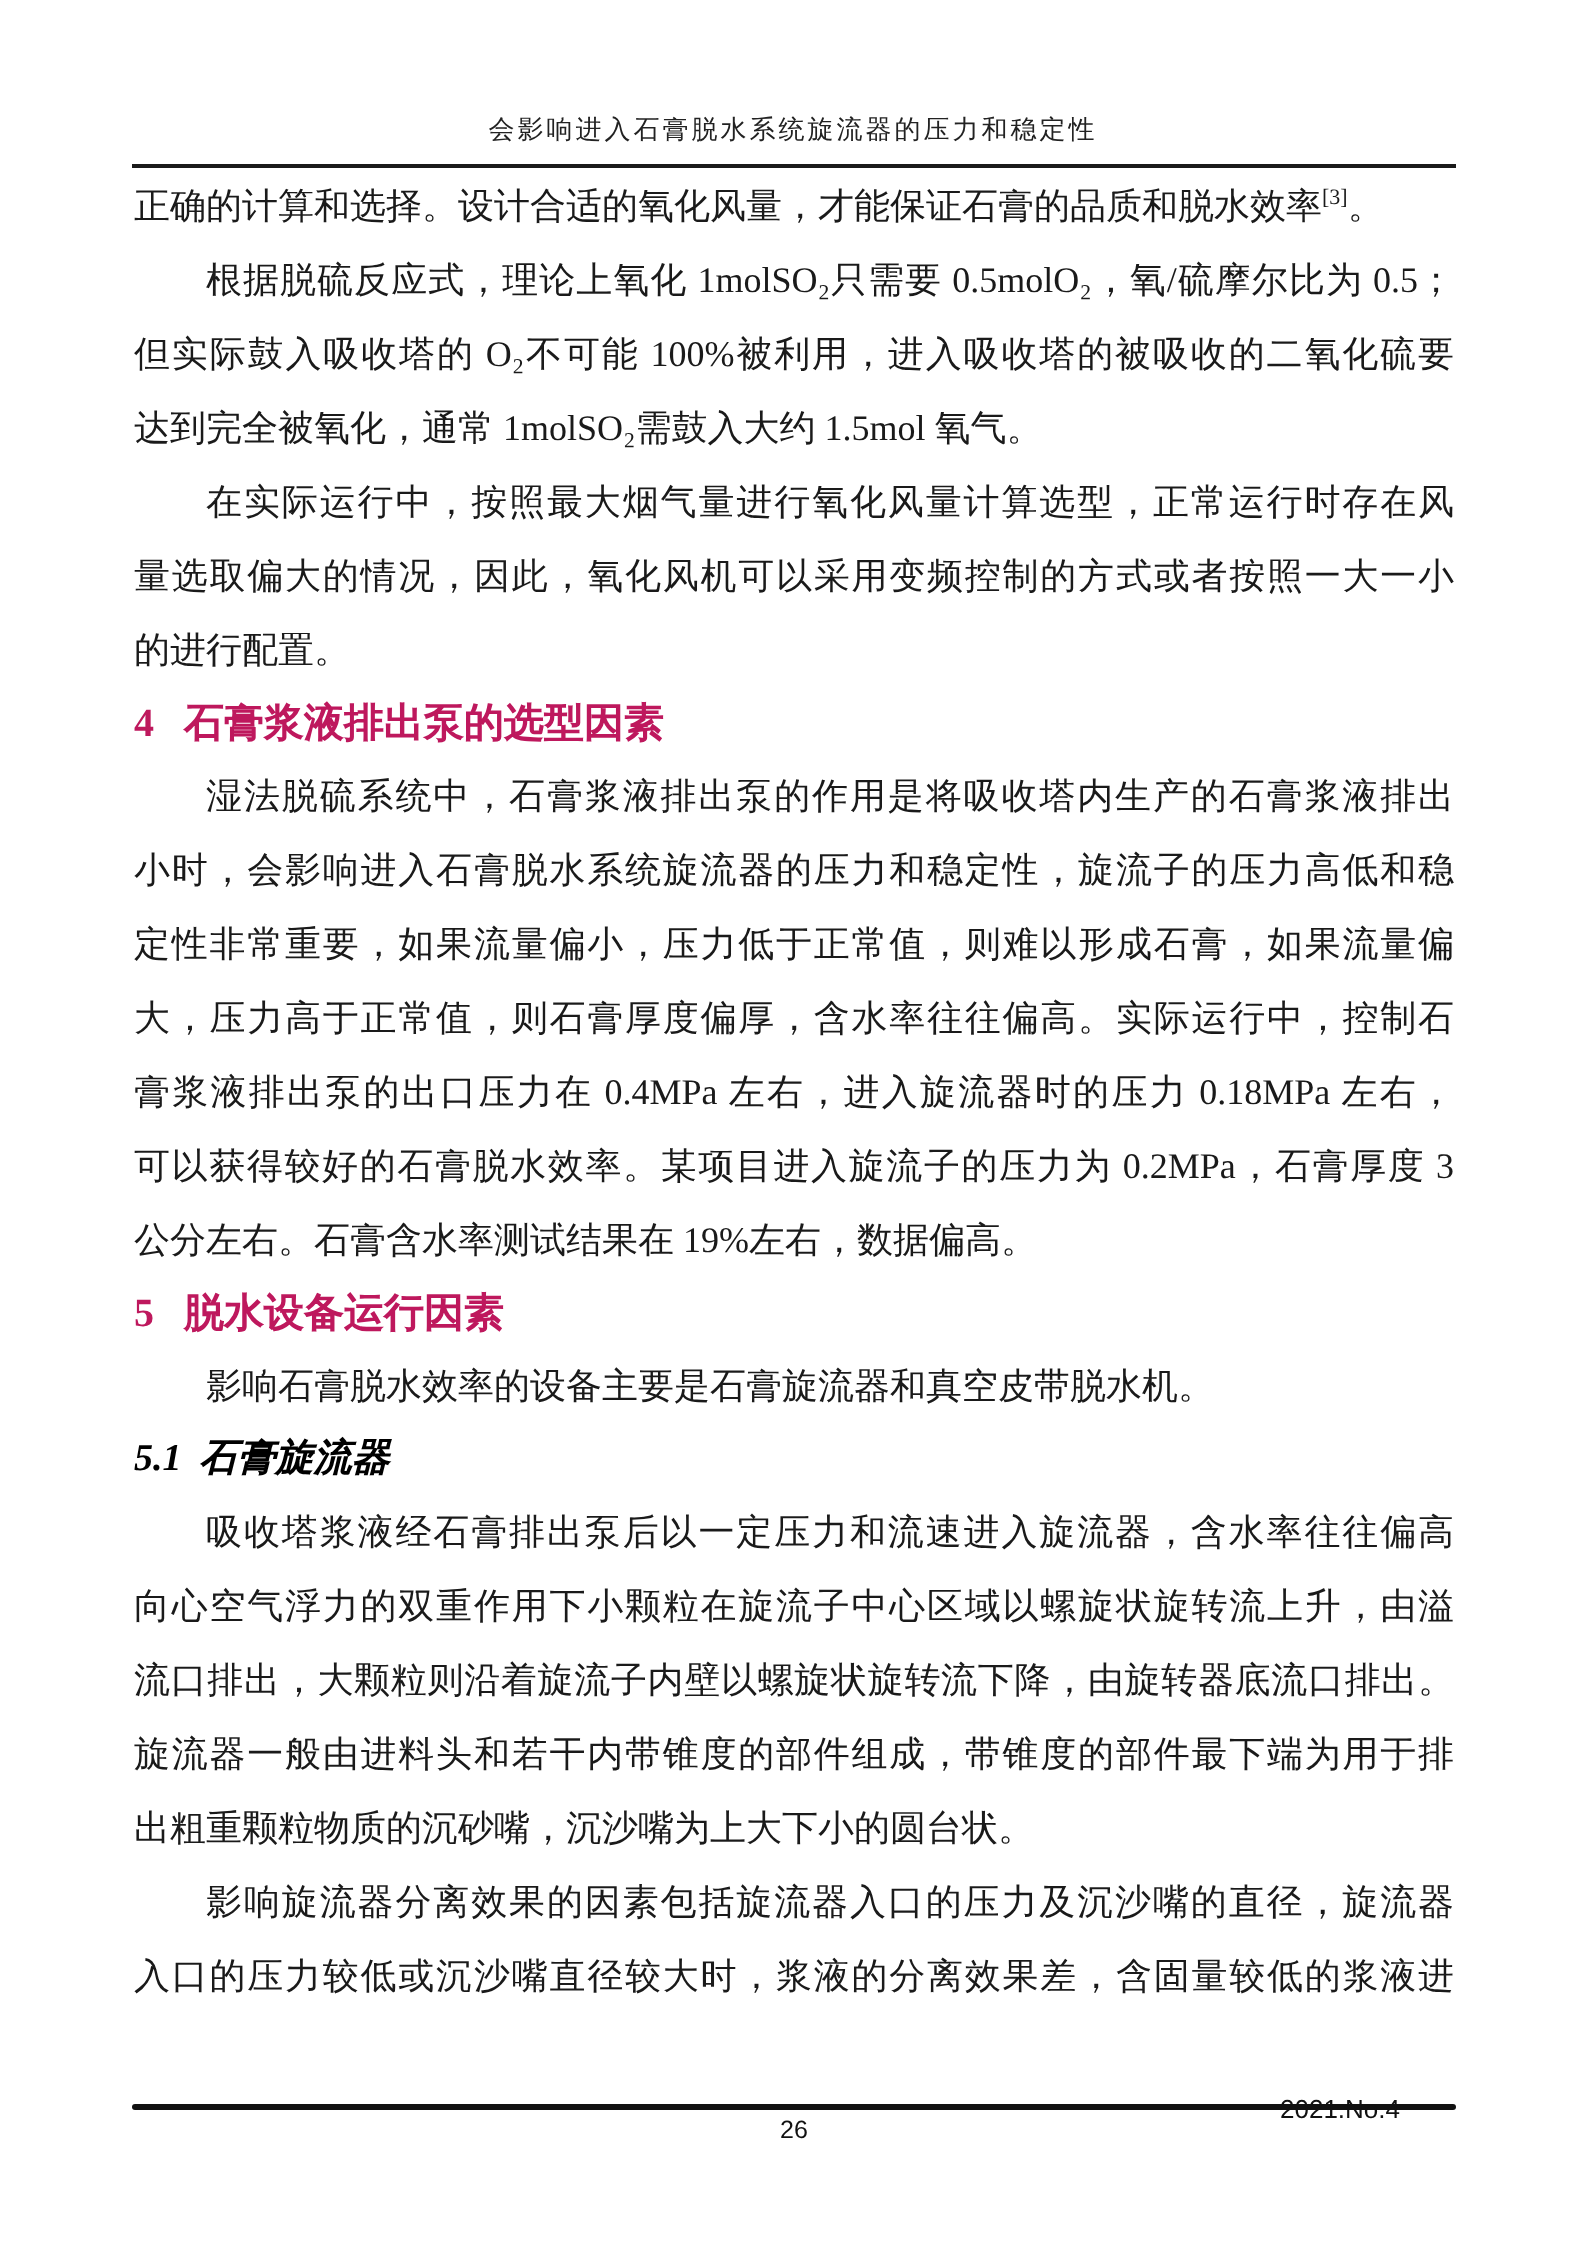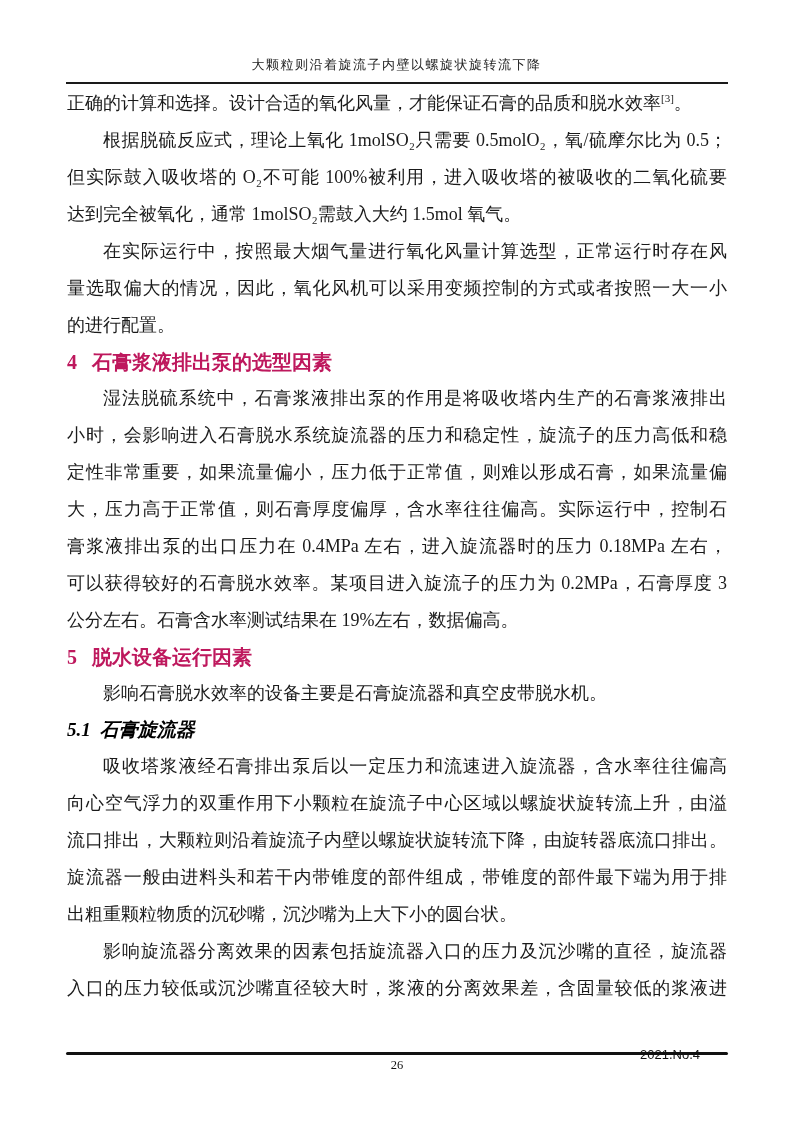--- a/index.html
+++ b/index.html
@@ -45,35 +45,35 @@
   .h1 .hnum{margin-right:15px;font-family:"Liberation Serif","DejaVu Serif",serif;font-weight:700;}
   .h2 .hnum{margin-right:9px;font-family:"Liberation Serif","DejaVu Serif",serif;font-weight:700;}
   .footer-rule{
     position:absolute;top:1052px;left:66px;width:662px;height:3px;
     background:#111;
     border-radius:2px;
   }
   .footer-page-number{
     position:absolute;top:1058px;left:66px;width:662px;
     text-align:center;
-    font-family:Liberation Serif, serif;
+    font-family:Liberation Sans, sans-serif;
     font-size:12.5px;color:#111;
   }
   .footer-issue{
     position:absolute;top:1047px;right:93px;
     font-family:"Liberation Sans","DejaVu Sans",sans-serif;
     font-size:13px;color:#111;
   }
 </style>
 </head>
 <body>
 
 <div class="sheet">
 
-  <div class="header-title">大颗粒则沿着旋流子内壁以螺旋状旋转流下降</div>
+  <div class="header-title">会影响进入石膏脱水系统旋流器的压力和稳定性</div>
   <div class="header-rule"></div>
 
   <div class="page-body">
 
     <div class="line last"><span>正确的计算和选择。设计合适的氧化风量，才能保证石膏的品质和脱水效率</span><sup class="cite">[3]</sup><span>。</span></div>
 
     <div class="line indent">根据脱硫反应式，理论上氧化 1molSO₂只需要 0.5molO₂，氧/硫摩尔比为 0.5；</div>
     <div class="line">但实际鼓入吸收塔的 O₂不可能 100%被利用，进入吸收塔的被吸收的二氧化硫要</div>
     <div class="line last">达到完全被氧化，通常 1molSO₂需鼓入大约 1.5mol 氧气。</div>
 

